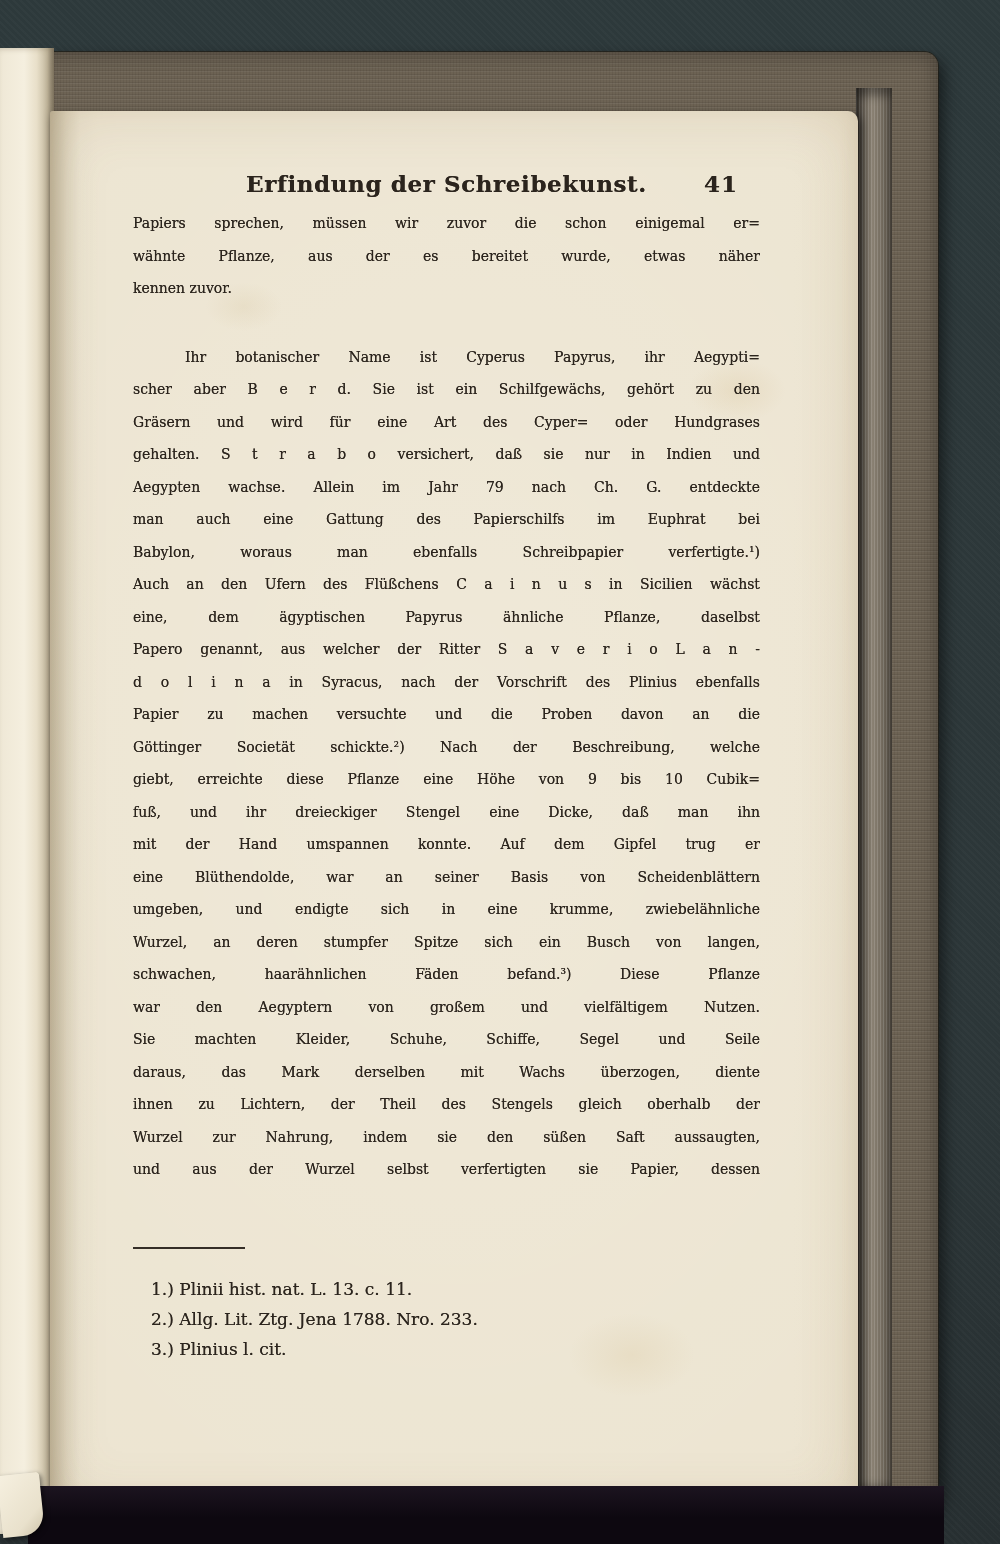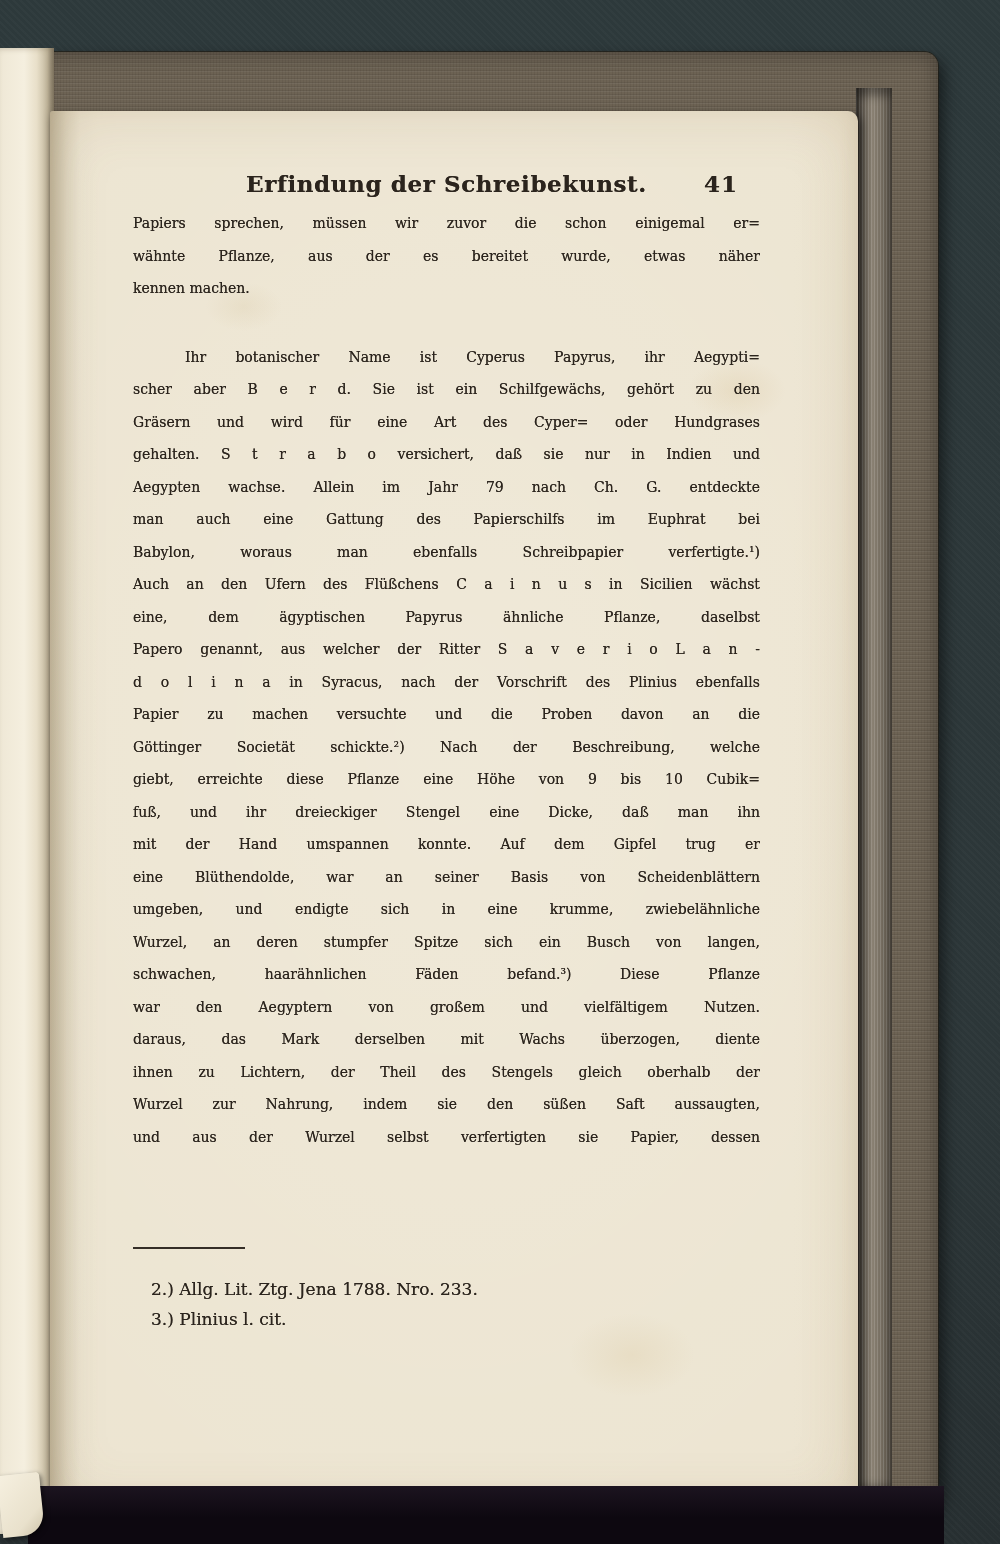--- a/index.html
+++ b/index.html
@@ -101,21 +101,21 @@
 
     <div class="header">
       <span class="title">Erfindung der Schreibekunst.</span>
       <span class="pagenum">41</span>
     </div>
 
     <div class="bodytext" id="body-text">
         <div class="paragraph">
           <div class="line">Papiers sprechen, müssen wir zuvor die schon einigemal er=</div>
           <div class="line">wähnte Pflanze, aus der es bereitet wurde, etwas näher</div>
-          <div class="line last">kennen machen.</div>
+          <div class="line last">kennen zuvor.</div>
         </div>
         <div class="paragraph jlast">
           <div class="line indent">Ihr botanischer Name ist Cyperus Papyrus, ihr Aegypti=</div>
           <div class="line">scher aber B e r d. Sie ist ein Schilfgewächs, gehört zu den</div>
           <div class="line">Gräsern und wird für eine Art des Cyper= oder Hundgrases</div>
           <div class="line">gehalten. S t r a b o versichert, daß sie nur in Indien und</div>
           <div class="line">Aegypten wachse. Allein im Jahr 79 nach Ch. G. entdeckte</div>
           <div class="line">man auch eine Gattung des Papierschilfs im Euphrat bei</div>
           <div class="line">Babylon, woraus man ebenfalls Schreibpapier verfertigte.¹)</div>
           <div class="line">Auch an den Ufern des Flüßchens C a i n u s in Sicilien wächst</div>
@@ -125,29 +125,31 @@
           <div class="line">Papier zu machen versuchte und die Proben davon an die</div>
           <div class="line">Göttinger Societät schickte.²) Nach der Beschreibung, welche</div>
           <div class="line">giebt, erreichte diese Pflanze eine Höhe von 9 bis 10 Cubik=</div>
           <div class="line">fuß, und ihr dreieckiger Stengel eine Dicke, daß man ihn</div>
           <div class="line">mit der Hand umspannen konnte. Auf dem Gipfel trug er</div>
           <div class="line">eine Blüthendolde, war an seiner Basis von Scheidenblättern</div>
           <div class="line">umgeben, und endigte sich in eine krumme, zwiebelähnliche</div>
           <div class="line">Wurzel, an deren stumpfer Spitze sich ein Busch von langen,</div>
           <div class="line">schwachen, haarähnlichen Fäden befand.³) Diese Pflanze</div>
           <div class="line">war den Aegyptern von großem und vielfältigem Nutzen.</div>
+          <div class="line">Sie machten Kleider, Schuhe, Schiffe, Segel und Seile</div>
           <div class="line">daraus, das Mark derselben mit Wachs überzogen, diente</div>
           <div class="line">ihnen zu Lichtern, der Theil des Stengels gleich oberhalb der</div>
           <div class="line">Wurzel zur Nahrung, indem sie den süßen Saft aussaugten,</div>
           <div class="line last">und aus der Wurzel selbst verfertigten sie Papier, dessen</div>
         </div>
       </div>
 
     <div class="footrule"></div>
     <div class="footnotes" id="footnotes">
+        <div class="fline">1.) Plinii hist. nat. L. 13. c. 11.</div>
         <div class="fline">2.) Allg. Lit. Ztg. Jena 1788. Nro. 233.</div>
         <div class="fline">3.) Plinius l. cit.</div>
       </div>
   </div>
 
   <div class="bottom-shadow"></div>
   <div class="corner-curl"></div>
 </div>
 
 </body></html>

